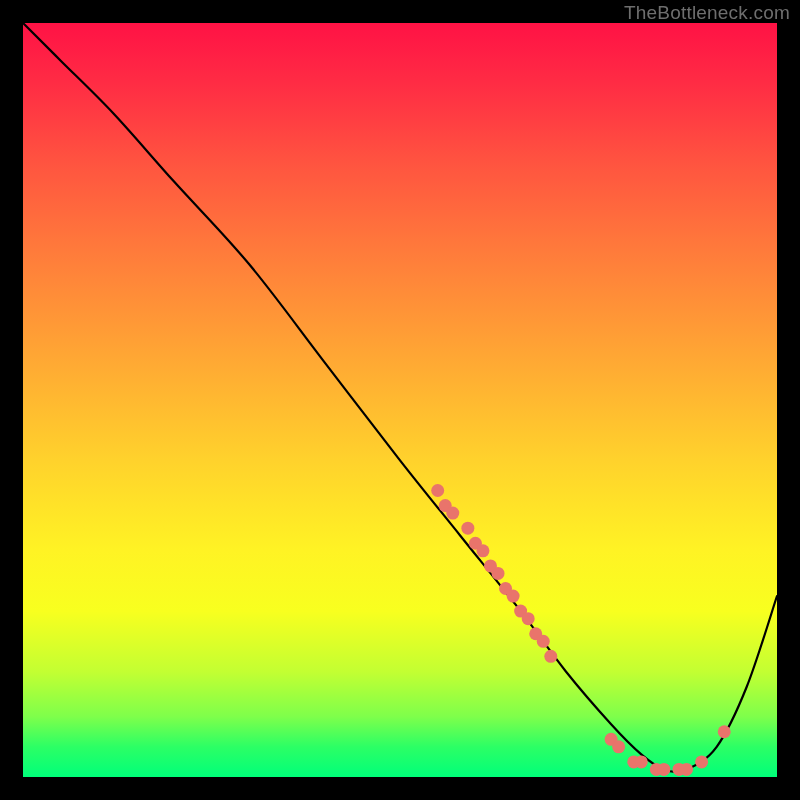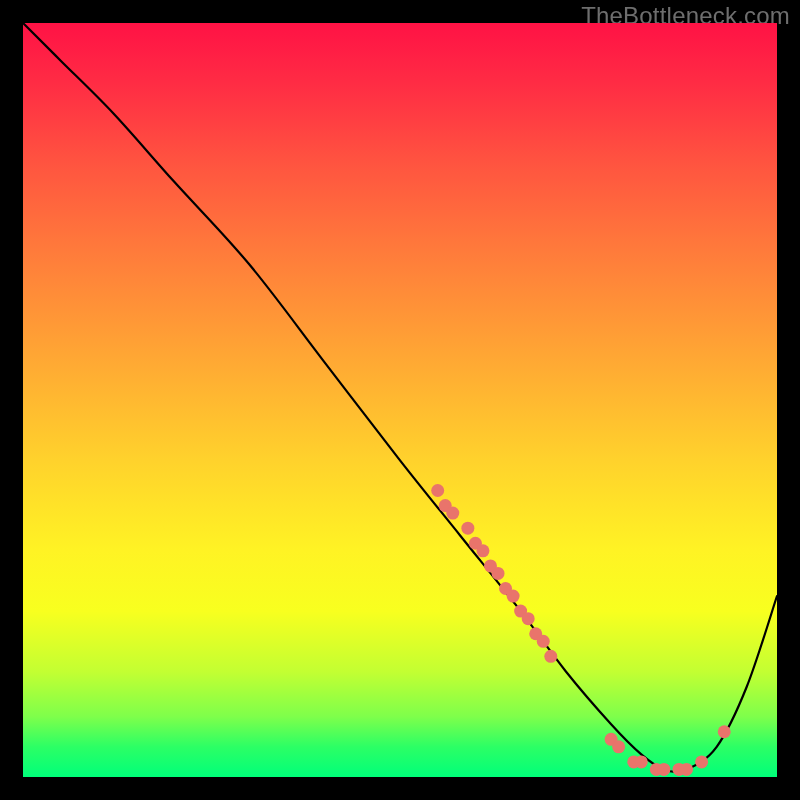--- a/index.html
+++ b/index.html
@@ -55,21 +55,21 @@
   }
   .dot {
     fill: #e9746b;
     stroke: none;
   }
   .watermark {
     position: absolute;
     top: 2px;
     right: 10px;
     color: #6e6e6e;
-    font-size: 24px;
+    font-size: 19px;
     letter-spacing: 0.2px;
     user-select: none;
   }
 </style>
 </head>
 <body>
 
 <div class="stage">
 
   <div class="watermark">TheBottleneck.com</div>

